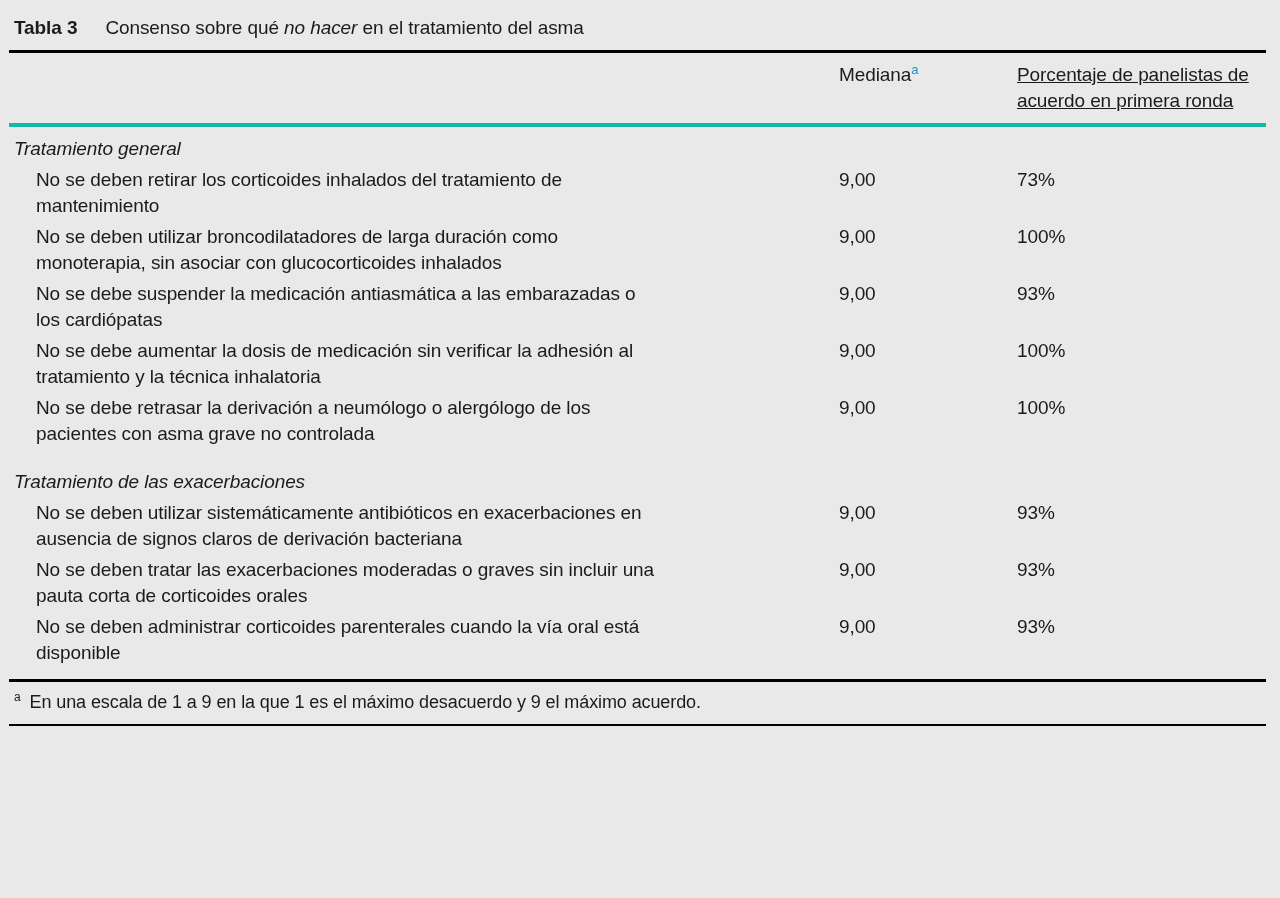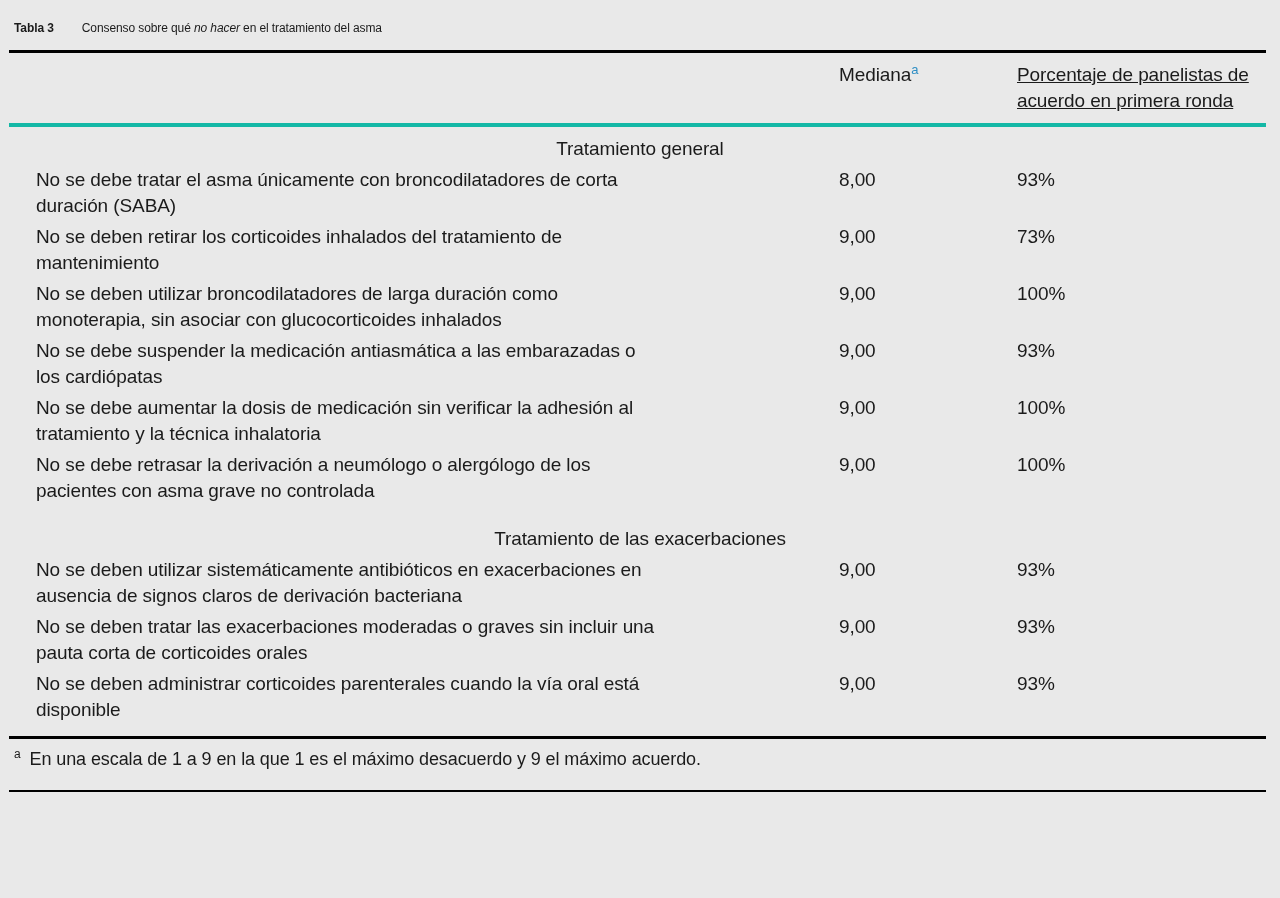--- a/index.html
+++ b/index.html
@@ -12,21 +12,21 @@
     color: #1b1b1b;
     -webkit-font-smoothing: antialiased;
   }
   .sheet {
     width: 1257px;
     margin-left: 9px;
     padding-top: 8px;
   }
   
   .title {
-    font-size: 12px;
+    font-size: 19px;
     line-height: 26px;
     padding: 7px 0 9px 5px;
     border-bottom: 3px solid #000;
     letter-spacing: -0.1px;
   }
   .title .label {
     font-weight: bold;
     margin-right: 28px;
   }
   .title em { font-style: italic; }
@@ -54,37 +54,37 @@
     color: #2e8ec4;
     font-size: 13px;
     line-height: 0;
     vertical-align: super;
   }
   tbody td {
     vertical-align: top;
     padding: 0;
   }
   td.section-header {
+    font-style: italic;
     padding: 9px 0 0 5px;
-    text-align: center;
   }
   td.section-header.gap-top { padding-top: 22px; }
   tr.item-row td { padding-top: 5px; }
   td.cell-desc {
     padding-left: 27px;
     white-space: pre-line;
   }
   tbody tr:last-child td { padding-bottom: 13px; }
   
   .footnote {
     border-top: 3px solid #000;
     border-bottom: 2px solid #000;
     font-size: 18px;
     line-height: 24px;
-    padding: 8px 0 19px 5px;
+    padding: 8px 0 10px 5px;
     letter-spacing: -0.1px;
   }
   .footnote sup {
     font-size: 12px;
     vertical-align: super;
     line-height: 0;
     margin-right: 9px;
   }
 </style>
 </head>
@@ -109,26 +109,20 @@
         <th>
           <div class="h-inner">Porcentaje de panelistas de acuerdo en primera ronda</div>
         </th>
       </tr>
     </thead>
     <tbody>
   <tr class="section-row">
     <td class="section-header" colspan="3">Tratamiento general</td>
   </tr>
 
-  <tr class="item-row">
-    <td class="cell-desc">No se debe tratar el asma únicamente con broncodilatadores de corta
-duración (SABA)</td>
-    <td class="cell-med">8,00</td>
-    <td class="cell-pct">93%</td>
-  </tr>
 
   <tr class="item-row">
     <td class="cell-desc">No se deben retirar los corticoides inhalados del tratamiento de
 mantenimiento</td>
     <td class="cell-med">9,00</td>
     <td class="cell-pct">73%</td>
   </tr>
 
   <tr class="item-row">
     <td class="cell-desc">No se deben utilizar broncodilatadores de larga duración como

